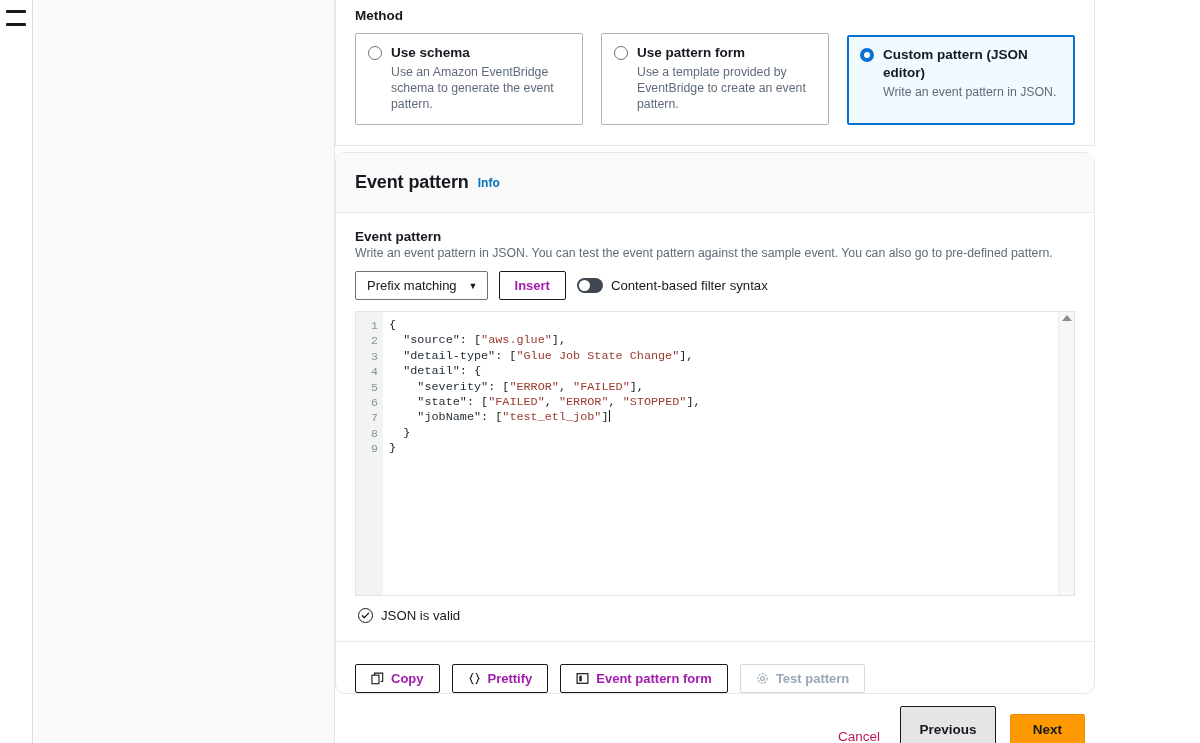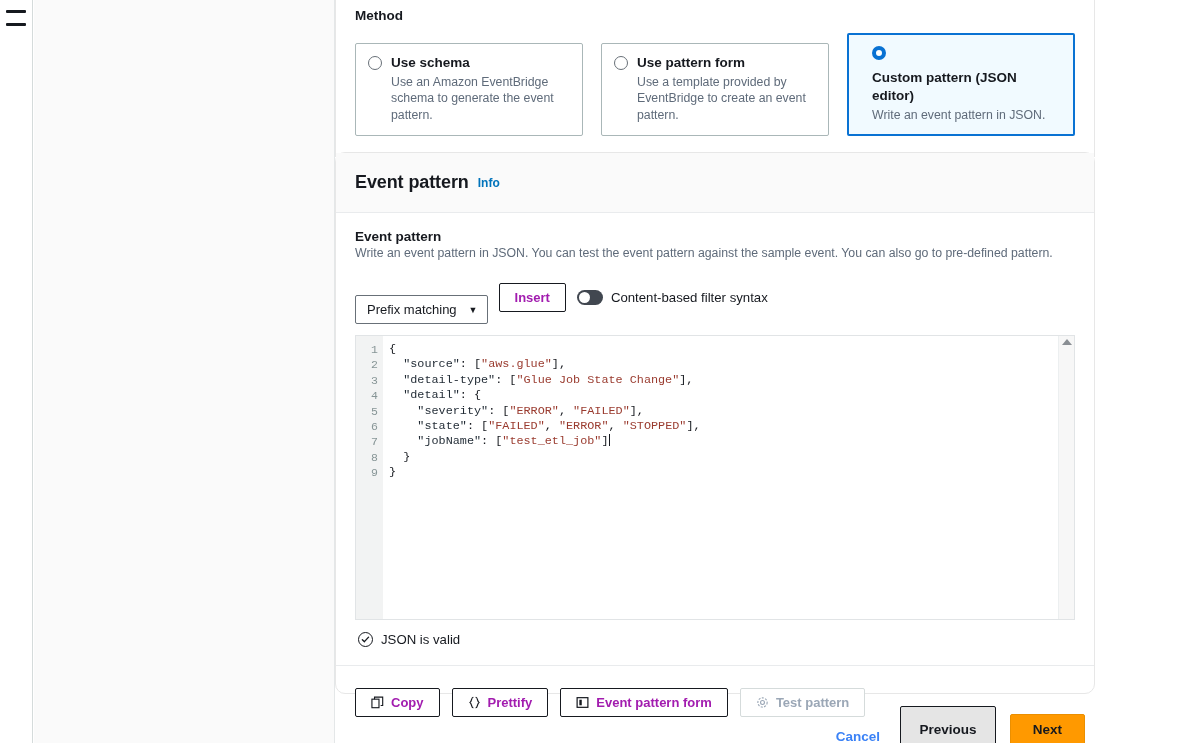--- a/index.html
+++ b/index.html
@@ -45,21 +45,21 @@
     padding: 22px 19px 20px 19px;
   }
   .method-label { font-size: 13.5px; font-weight: 700; color: #16191f; margin-bottom: 10px; }
   .method-cards { display: flex; gap: 18px; align-items: flex-end; }
   .mcard {
     width: 228px; min-height: 90px;
     border: 1px solid #aab7b8; border-radius: 2px;
     background: #ffffff; padding: 10px 12px 12px 12px;
     display: flex; gap: 9px; align-items: flex-start; cursor: pointer;
   }
-  .mcard.selected { border: 2px solid #0972d3; background: #f1faff; padding: 9px 11px 11px 23px; flex-direction: column; }
+  .mcard.selected { border: 2px solid #0972d3; background: #f1faff; padding: 9px 11px 11px 11px; }
   .radio {
     flex: none; width: 14px; height: 14px; border-radius: 50%;
     border: 1.6px solid #687078; background: #fff; margin-top: 2px;
   }
   .radio.on { border: 4.5px solid #0972d3; background: #ffffff; }
   .mcard-text { line-height: 1.32; }
   .mcard-title { font-size: 13.5px; font-weight: 700; color: #16191f; margin-bottom: 2px; }
   .mcard-desc { font-size: 12.3px; color: #5f6b7a; }
 
   
@@ -76,21 +76,21 @@
 
   .ep-body { padding: 16px 19px 0 19px; }
   .field-label { font-size: 13.5px; font-weight: 700; color: #16191f; }
   .field-hint { font-size: 12.3px; color: #5f6b7a; margin-top: 2px; }
 
   .toolbar { display: flex; align-items: center; gap: 11px; margin-top: 11px; }
   .select-btn {
     height: 29px; min-width: 132px; border: 1px solid #687078; border-radius: 2px;
     background: #ffffff; font-size: 13px; color: #16191f;
     display: flex; align-items: center; justify-content: space-between;
-    padding: 0 9px 0 11px; gap: 12px; cursor: pointer; margin-top: 24px;
+    padding: 0 9px 0 11px; gap: 12px; cursor: pointer;
   }
   .caret { font-size: 9px; color: #16191f; }
   .btn {
     height: 29px; border: 1px solid #16191f; border-radius: 2px; background: #ffffff;
     font-size: 13px; font-weight: 700; color: #a21caf; padding: 0 15px;
     display: inline-flex; align-items: center; gap: 7px; cursor: pointer;
   }
   .toggle-wrap { display: flex; align-items: center; gap: 8px; cursor: pointer; }
   .toggle {
     width: 26px; height: 15px; border-radius: 8px; background: #414750;
@@ -153,21 +153,21 @@
     border-color: #d5dbdb; color: #9ba7b6; cursor: default; font-weight: 700;
   }
 
   
   .footer {
     position: absolute; left: 0; top: 692px; width: 760px; height: 51px;
     display: flex; align-items: center; justify-content: flex-end; gap: 14px;
     padding-right: 10px;
   }
   .link-btn {
-    font-size: 13.5px; font-weight: 700; color: #3b82f6; background: none;
+    font-size: 13.5px; font-weight: 400; color: #be185d; background: none;
     border: none; cursor: pointer; padding: 0 6px; margin-top: 13px;
   }
   .btn-prev {
     height: 48px; min-width: 96px; border: 1px solid #16191f; border-radius: 2px;
     background: #e5e5e5; font-size: 13.5px; font-weight: 700; color: #16191f; cursor: pointer;
   }
   .btn-next {
     height: 31px; min-width: 75px; border: 1px solid #eb8f00; border-radius: 2px;
     background: #f90; font-size: 13.5px; font-weight: 700; color: #16191f; cursor: pointer;
   }

